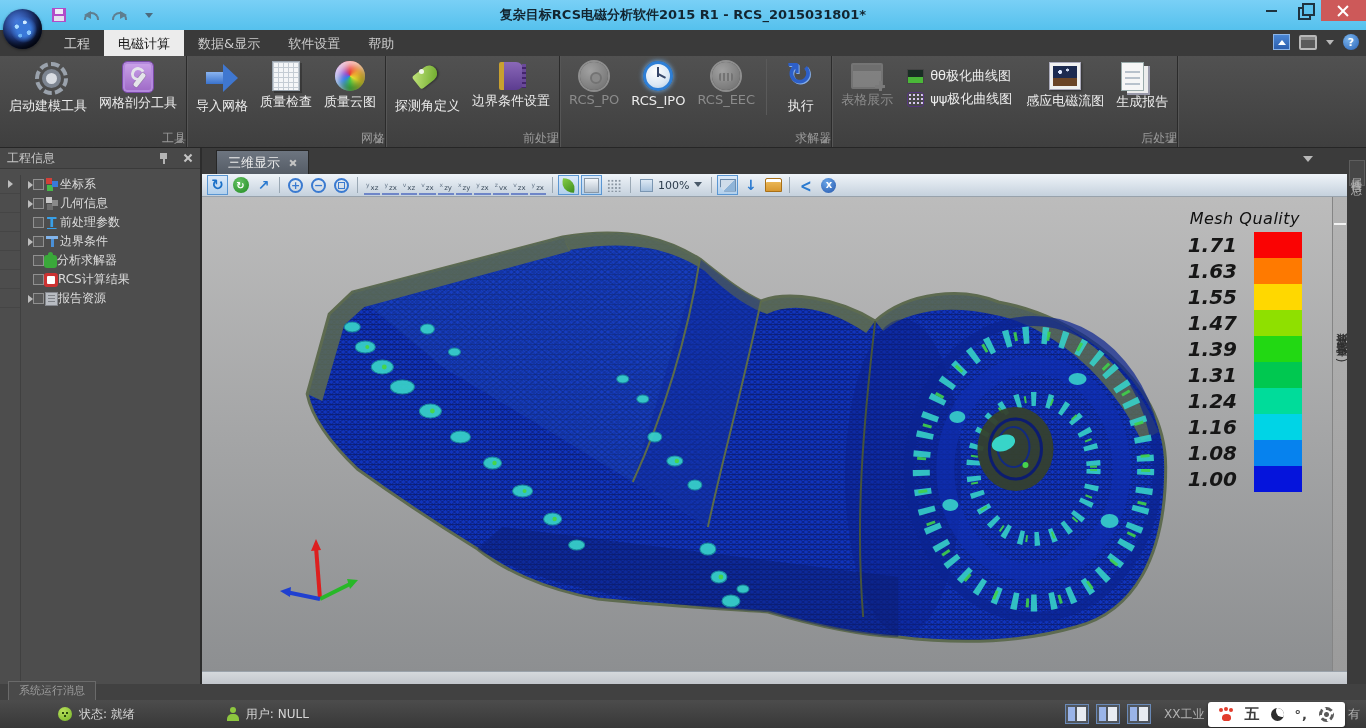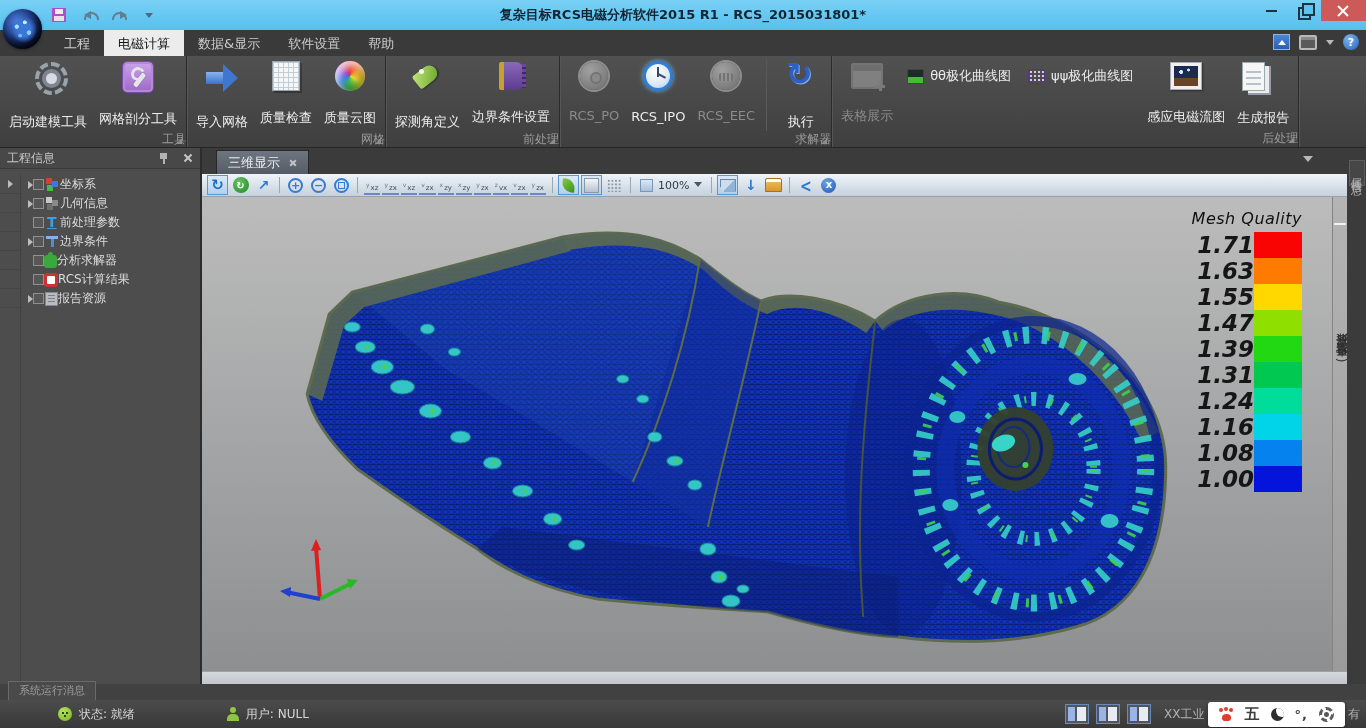--- a/index.html
+++ b/index.html
@@ -49,22 +49,22 @@
 .m-help::before{content:"?"}
 
 
 .ribbon{height:92px;background:linear-gradient(#515151,#3f3f3f);display:flex;border-bottom:1px solid #262626}
 .rgroup{display:flex;flex-direction:column;border-right:1px solid #2b2b2b;box-shadow:1px 0 0 #565656}
 .ritems{flex:1;display:flex;align-items:flex-start;padding:3px 3px 0}
 .rbtn{min-width:62px;padding:0 6px;text-align:center;color:#ececec;font-size:13px;white-space:nowrap}
 .rbtn.disabled{color:#8b8b8b}
 .rbtn.disabled .ic{opacity:.5;filter:grayscale(.9)}
 .rbtn.sepl{border-left:1px solid #5a5a5a;margin-left:5px;padding-left:12px}
-.rlbl{margin-top:18px}
-.smallcol{display:flex;flex-direction:row;gap:17px;padding:8px 8px 0;color:#ececec;font-size:13px}
+.rlbl{margin-top:2px}
+.smallcol{display:flex;flex-direction:column;gap:5px;padding:8px 8px 0;color:#ececec;font-size:13px}
 .rsmall{display:flex;align-items:center;gap:6px;white-space:nowrap}
 .glabel{height:17px;display:flex;align-items:center;justify-content:flex-end;color:#9a9a9a;font-size:12px;position:relative}
 .launcher{position:absolute;right:4px;bottom:4px;width:0;height:0;border-left:6px solid transparent;border-bottom:6px solid #8d8d8d}
 .rfill{flex:1}
 
 
 .ic{width:36px;height:34px;position:relative;margin:2px auto 0}
 .ic-gear::after{content:"";position:absolute;left:5px;top:1px;width:25px;height:25px;border:4px dashed #9aa2ac;border-radius:50%}
 .ic-gear::before{content:"";position:absolute;left:12px;top:8px;width:11px;height:11px;border:4px solid #7d8591;border-radius:50%;background:#d8dce2}
 .ic-param::before{content:"";position:absolute;right:3px;top:1px;width:15px;height:15px;background:linear-gradient(135deg,#9ed85c,#4f9e1e)}
@@ -167,21 +167,21 @@
 .t-share::before{content:"<";color:#2a7ad0;font-weight:bold;font-size:14px;transform:scaleY(1.3)}
 .t-cancel::before{content:"x";width:15px;height:15px;border-radius:50%;background:radial-gradient(circle at 38% 30%,#6aa6e8,#2456ac);color:#fff;font-size:10px;font-weight:bold;display:flex;align-items:center;justify-content:center;line-height:1}
 
 .viewwrap{flex:1;display:flex;min-height:0}
 .viewport{flex:1;position:relative;background:linear-gradient(#bcbcbc,#8d8f91);overflow:hidden}
 .viewport svg.mesh{position:absolute;inset:0;width:100%;height:100%}
 .triad{position:absolute;left:76px;bottom:58px}
 .legend{position:absolute;top:12px;right:30px}
 .ltitle{font-size:16px;font-weight:normal;font-style:italic;color:#101010;text-align:center;margin-bottom:4px;letter-spacing:.5px}
 .lrow{display:flex;align-items:center;justify-content:flex-end;height:26px}
-.lval{font-size:23px;font-weight:bold;font-style:italic;color:#161616;}
+.lval{font-size:20px;font-weight:bold;font-style:italic;color:#161616;margin-right:17px}
 .lsw{width:48px;height:26px}
 .hscroll{height:13px;background:linear-gradient(#d4d8dc,#c2c6cc);border-top:1px solid #9aa2aa}
 .resultsbar{width:15px;background:linear-gradient(180deg,#b4b4b4,#9b9b9b);border-left:1px solid #858585;position:relative}
 .resultsbar::before{content:"";position:absolute;top:26px;left:1px;right:1px;height:2px;background:#f2f2f2}
 .rtext{position:absolute;top:150px;left:1px;writing-mode:vertical-rl;transform:rotate(180deg);font-size:12px;color:#2e2e2e;letter-spacing:1px;white-space:nowrap}
 
 
 .propstrip{position:absolute;right:0;top:148px;bottom:44px;width:19px;background:#3b3b3b}
 .ptab{margin:12px auto 0;width:16px;padding:8px 1px;background:#464646;border:1px solid #5e5e5e;writing-mode:vertical-rl;font-size:11px;color:#b0b0b0;letter-spacing:2px;text-align:center}
 

